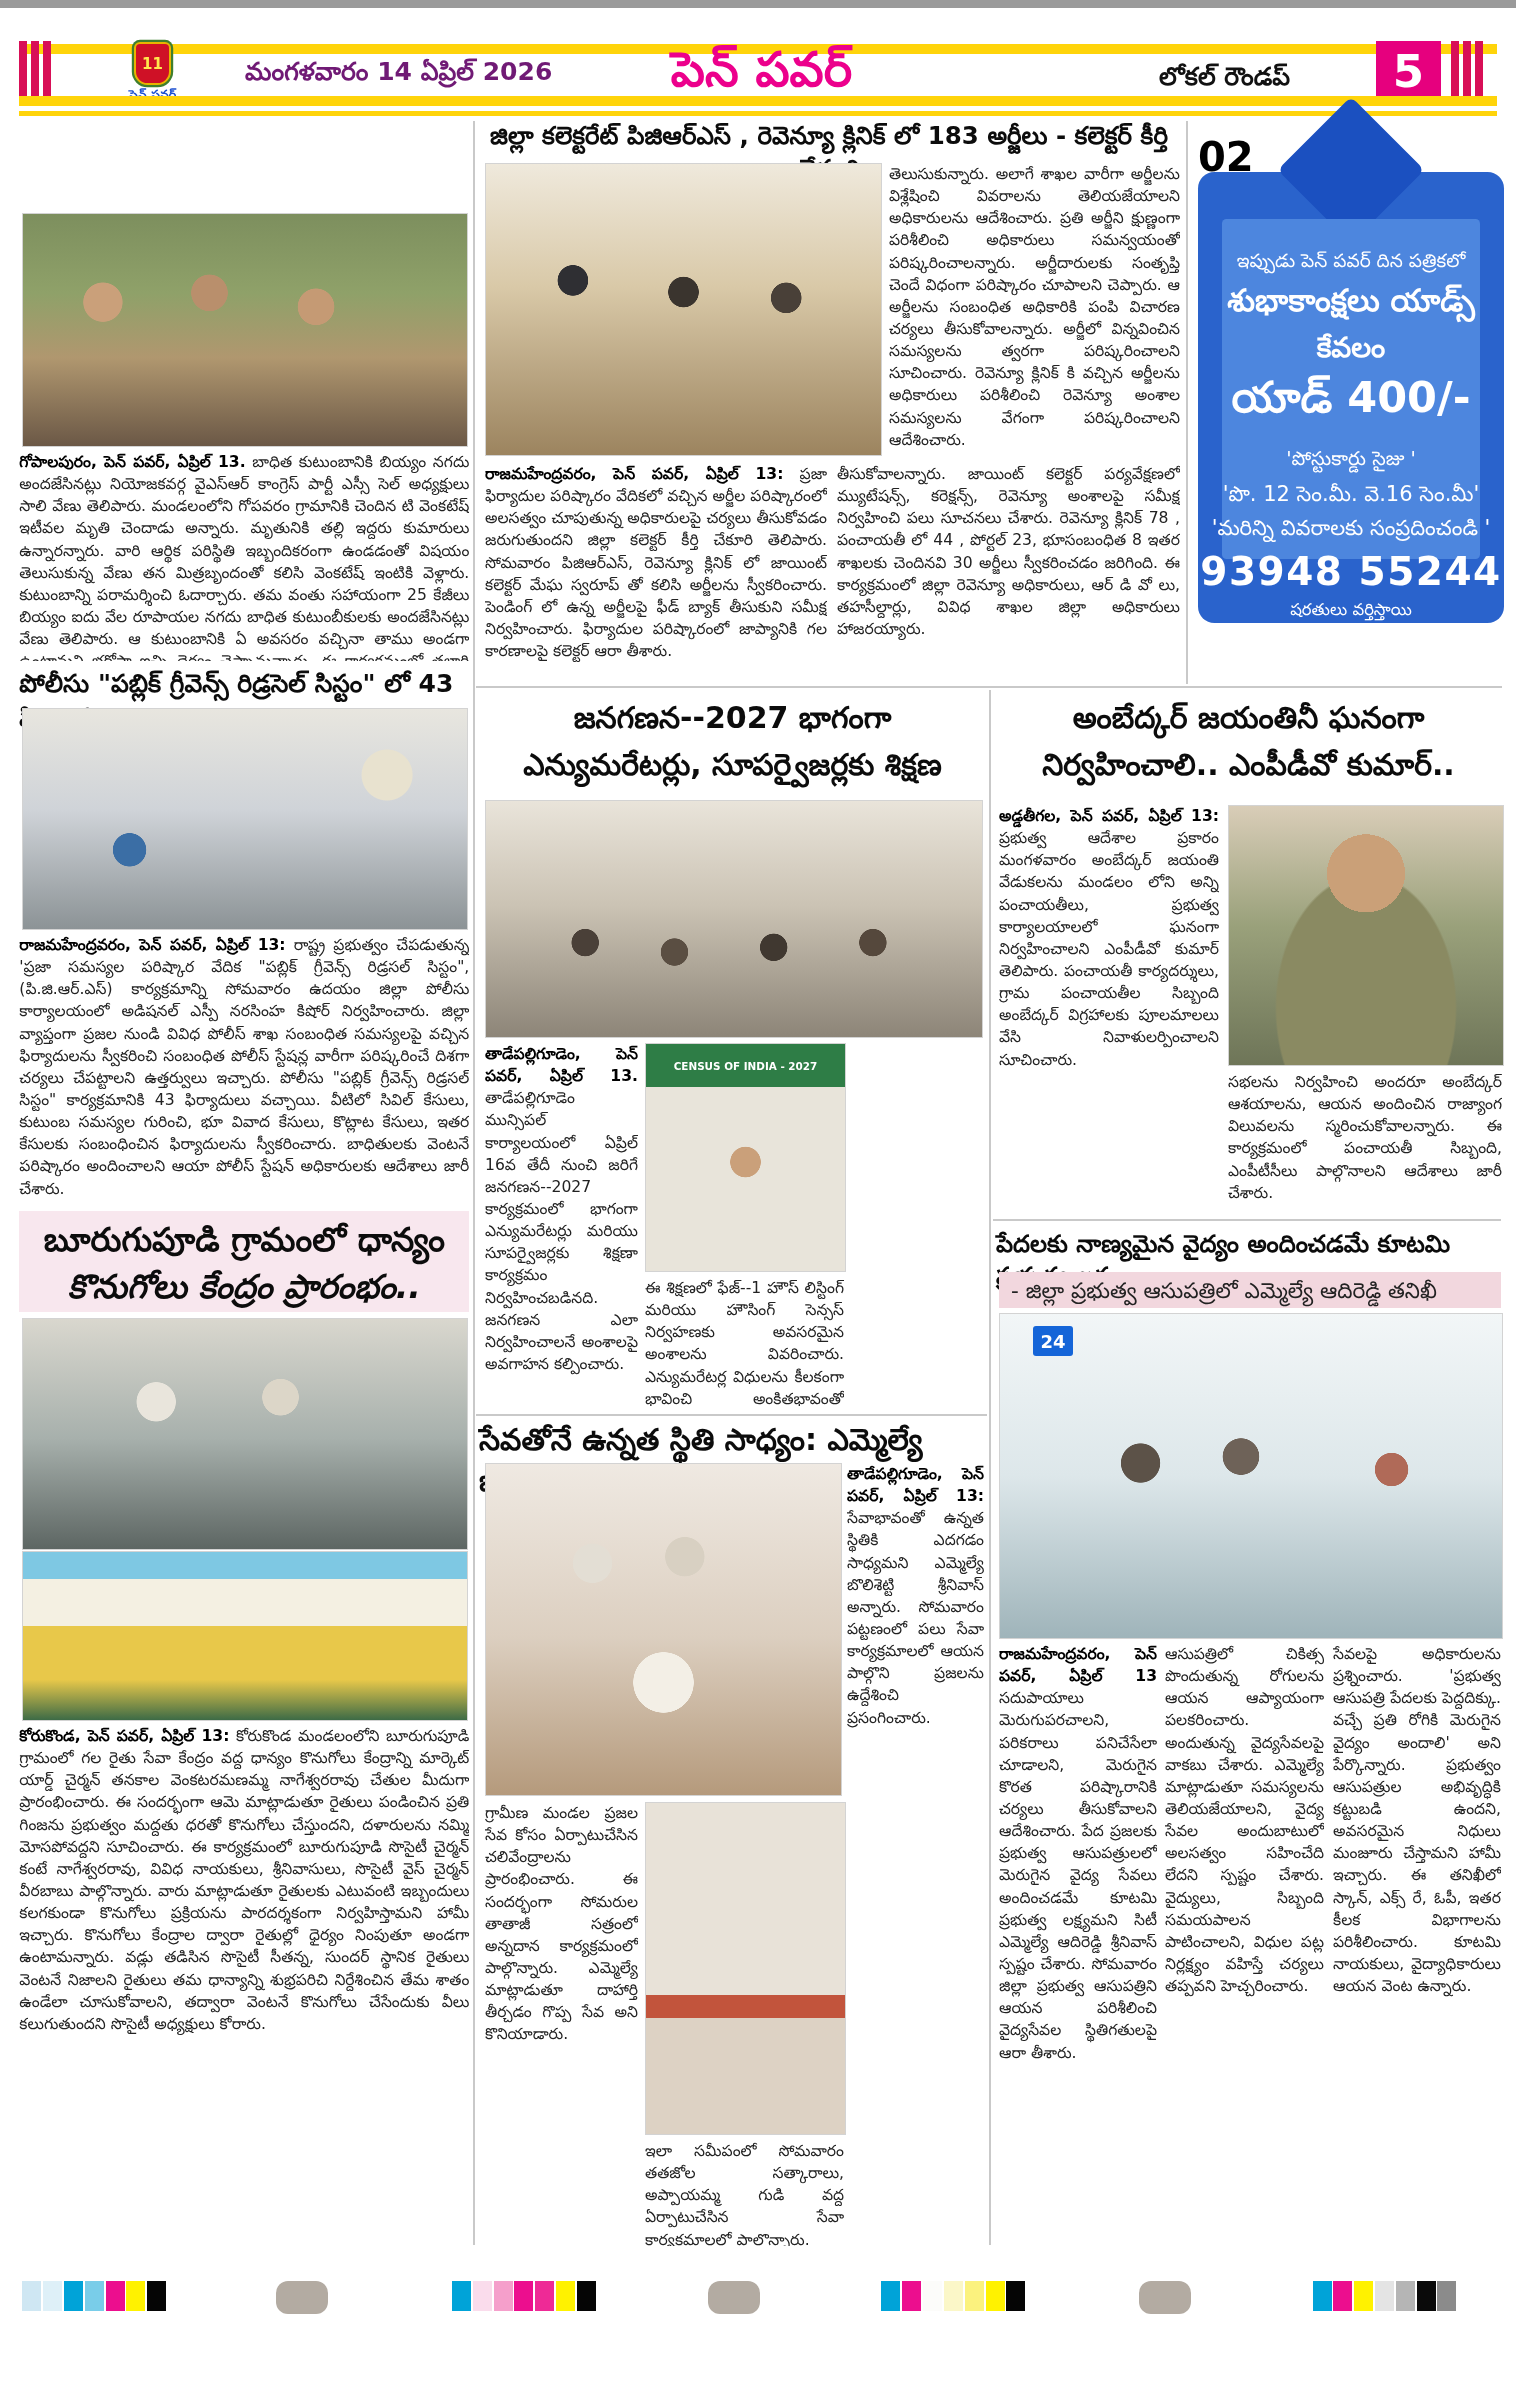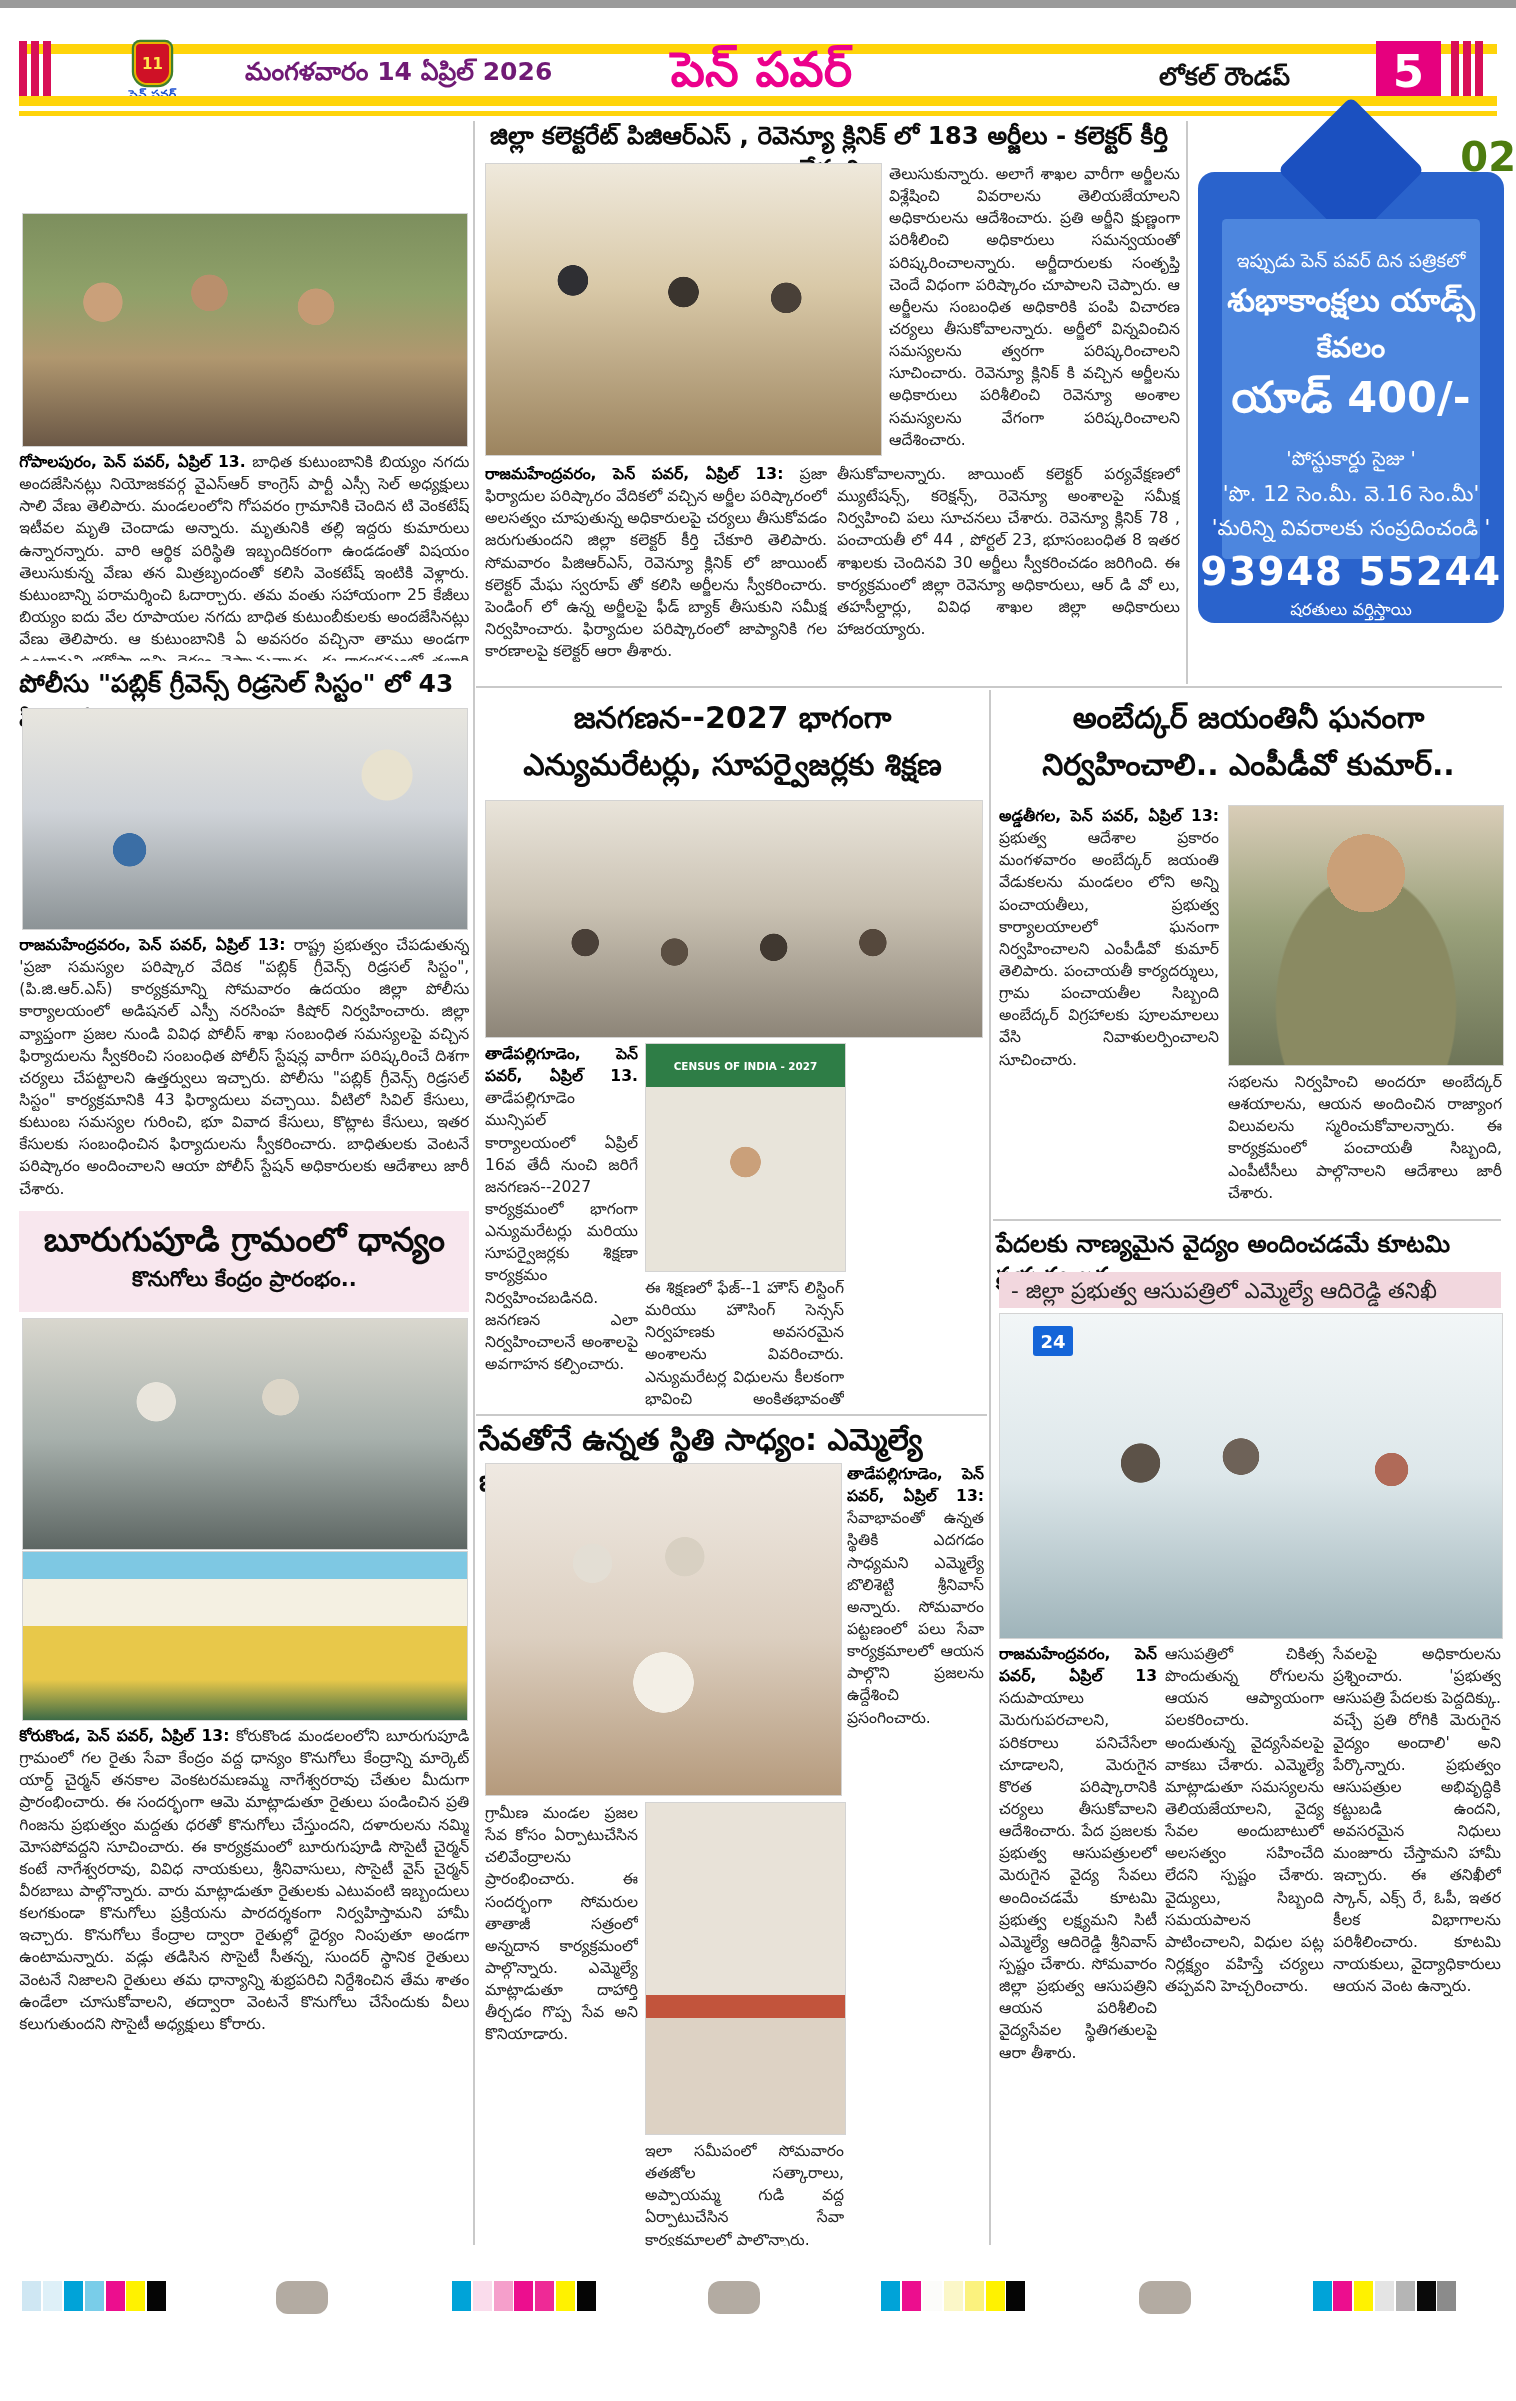--- a/index.html
+++ b/index.html
@@ -26,21 +26,21 @@
                border-radius:6px 6px 13.4px 13.4px;display:flex;align-items:center;justify-content:center;
                color:#ffe94d;font-weight:bold;font-size:15px;box-shadow:0 0 0 2.2px #3f7f2d;}
   .logo-name{color:#1c4fd0;font-weight:bold;font-size:12.6px;margin-top:1.5px;}
   
   #ad{position:absolute;left:1198px;top:116px;width:306px;height:499px;}
   .ad-outer{position:absolute;left:0;right:0;top:48px;bottom:0;background:#2a63cc;border-radius:16.4px;}
   .ad-inner{position:absolute;left:24px;right:24px;top:95px;bottom:64px;background:#4d86de;border-radius:4.5px;}
   .ad-diamond{position:absolute;left:101px;top:-6px;width:104px;height:104px;background:#1b50c0;
               transform:rotate(45deg);border-radius:7.4px;}
   .ad-line{position:absolute;left:0;width:100%;text-align:center;color:#fff;}
-  .ad-badge{position:absolute;left:12px;width:100%;top:10.4px;text-align:right;color:#4d7c0f;
+  .ad-badge{position:absolute;left:0;width:100%;top:10.4px;text-align:left;color:#000000;
             font-size:40px;font-weight:bold;z-index:3;}
   
   #colorbars{position:absolute;left:0;top:2273px;width:1516px;height:36px;}
   .bar-sq{position:absolute;top:0;width:19.3px;height:30px;}
   .bar-blob{position:absolute;top:0;width:52px;height:33px;background:#b3aba2;border-radius:12px;}
   .sign24{position:absolute;left:33px;top:12px;width:40px;height:30px;background:#1565d8;color:#fff;
           font-weight:bold;font-size:18px;display:flex;align-items:center;justify-content:center;border-radius:3px;}
   .census-banner{position:absolute;left:0;top:0;width:100%;height:43px;background:#2e7d46;color:#fff;
                  font-size:10.4px;font-weight:bold;display:flex;align-items:center;justify-content:center;}
 </style>
@@ -97,21 +97,21 @@
         radial-gradient(circle at 82% 30%,#e8e2cf 0 25px,transparent 26px),
         radial-gradient(circle at 24% 64%,#3b6ea5 0 16.4px,transparent 17px),
         linear-gradient(180deg,#e8e6df 0%,#cfd3d8 46%,#8c9396 100%);"></div>
   <div class="body-text" style="left:19.3px;top:926px;width:450px;height:272px;">
     <span class="dateline">రాజమహేంద్రవరం, పెన్ పవర్, ఏప్రిల్ 13:</span>
     <span>రాష్ట్ర ప్రభుత్వం చేపడుతున్న 'ప్రజా సమస్యల పరిష్కార వేదిక "పబ్లిక్ గ్రీవెన్స్ రిడ్రసల్ సిస్టం", (పి.జి.ఆర్.ఎస్) కార్యక్రమాన్ని సోమవారం ఉదయం జిల్లా పోలీసు కార్యాలయంలో అడిషనల్ ఎస్పీ నరసింహ కిషోర్ నిర్వహించారు. జిల్లా వ్యాప్తంగా ప్రజల నుండి వివిధ పోలీస్ శాఖ సంబంధిత సమస్యలపై వచ్చిన ఫిర్యాదులను స్వీకరించి సంబంధిత పోలీస్ స్టేషన్ల వారీగా పరిష్కరించే దిశగా చర్యలు చేపట్టాలని ఉత్తర్వులు ఇచ్చారు. పోలీసు "పబ్లిక్ గ్రీవెన్స్ రిడ్రసల్ సిస్టం" కార్యక్రమానికి 43 ఫిర్యాదులు వచ్చాయి. వీటిలో సివిల్ కేసులు, కుటుంబ సమస్యల గురించి, భూ వివాద కేసులు, కొట్లాట కేసులు, ఇతర కేసులకు సంబంధించిన ఫిర్యాదులను స్వీకరించారు. బాధితులకు వెంటనే పరిష్కారం అందించాలని ఆయా పోలీస్ స్టేషన్ అధికారులకు ఆదేశాలు జారీ చేశారు.</span>
   </div>
 
   <div class="pinkbox" style="left:19.3px;top:1203px;width:450px;height:101px;">
     <div class="headline h-center" style="left:0;top:7.4px;width:100%;font-size:33px;">బూరుగుపూడి గ్రామంలో ధాన్యం</div>
-    <div class="headline h-center" style="left:0;top:54px;width:100%;font-size:21px;">కొనుగోలు కేంద్రం ప్రారంభం..</div>
+    <div class="headline h-center" style="left:0;top:54px;width:100%;font-size:33px;font-style:italic;">కొనుగోలు కేంద్రం ప్రారంభం..</div>
   </div>
   <div class="photo" style="left:22px;top:1310px;width:444px;height:230px;background:
         radial-gradient(circle at 30% 36%,#e9e5dc 0 19.3px,transparent 20px),
         radial-gradient(circle at 58% 34%,#dcd6c8 0 18px,transparent 18.6px),
         linear-gradient(180deg,#d9d7ce 0%,#a7b0ac 52%,#5d6663 100%);"></div>
   <div class="photo" style="left:22px;top:1543px;width:444px;height:168px;background:
         linear-gradient(180deg,#7ec8e3 0 16%,#f4f0e2 16% 44%,#e8c84a 44% 76%,#3d6b46 100%);"></div>
   <div class="body-text" style="left:19.3px;top:1717px;width:450px;height:520px;">
     <span class="dateline">కోరుకొండ, పెన్ పవర్, ఏప్రిల్ 13:</span>
     <span>కోరుకొండ మండలంలోని బూరుగుపూడి గ్రామంలో గల రైతు సేవా కేంద్రం వద్ద ధాన్యం కొనుగోలు కేంద్రాన్ని మార్కెట్ యార్డ్ చైర్మన్ తనకాల వెంకటరమణమ్మ నాగేశ్వరరావు చేతుల మీదుగా ప్రారంభించారు. ఈ సందర్భంగా ఆమె మాట్లాడుతూ రైతులు పండించిన ప్రతి గింజను ప్రభుత్వం మద్దతు ధరతో కొనుగోలు చేస్తుందని, దళారులను నమ్మి మోసపోవద్దని సూచించారు. ఈ కార్యక్రమంలో బూరుగుపూడి సొసైటీ చైర్మన్ కంటే నాగేశ్వరరావు, వివిధ నాయకులు, శ్రీనివాసులు, సొసైటీ వైస్ చైర్మన్ వీరబాబు పాల్గొన్నారు. వారు మాట్లాడుతూ రైతులకు ఎటువంటి ఇబ్బందులు కలగకుండా కొనుగోలు ప్రక్రియను పారదర్శకంగా నిర్వహిస్తామని హామీ ఇచ్చారు. కొనుగోలు కేంద్రాల ద్వారా రైతుల్లో ధైర్యం నింపుతూ అండగా ఉంటామన్నారు. వడ్లు తడిసిన సొసైటీ సీతన్న, సుందర్ స్థానిక రైతులు వెంటనే నిజాలని రైతులు తమ ధాన్యాన్ని శుభ్రపరిచి నిర్దేశించిన తేమ శాతం ఉండేలా చూసుకోవాలని, తద్వారా వెంటనే కొనుగోలు చేసేందుకు వీలు కలుగుతుందని సొసైటీ అధ్యక్షులు కోరారు.</span>

